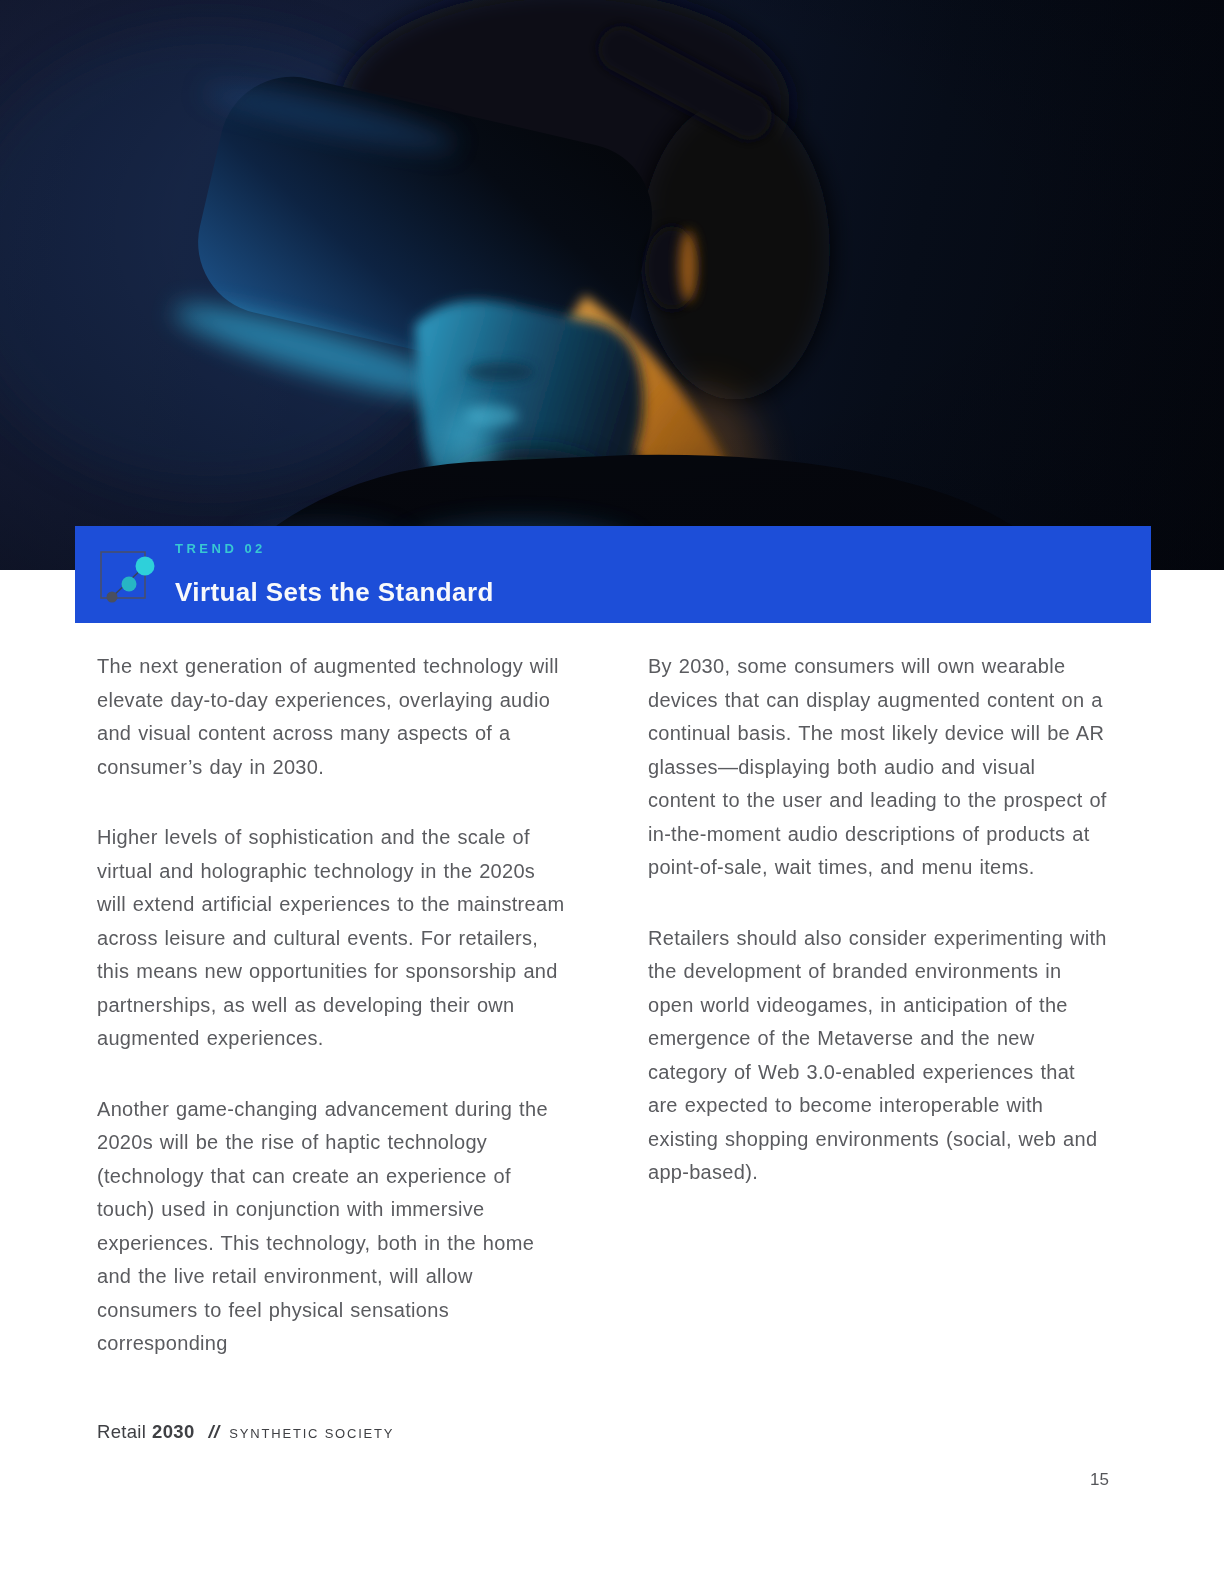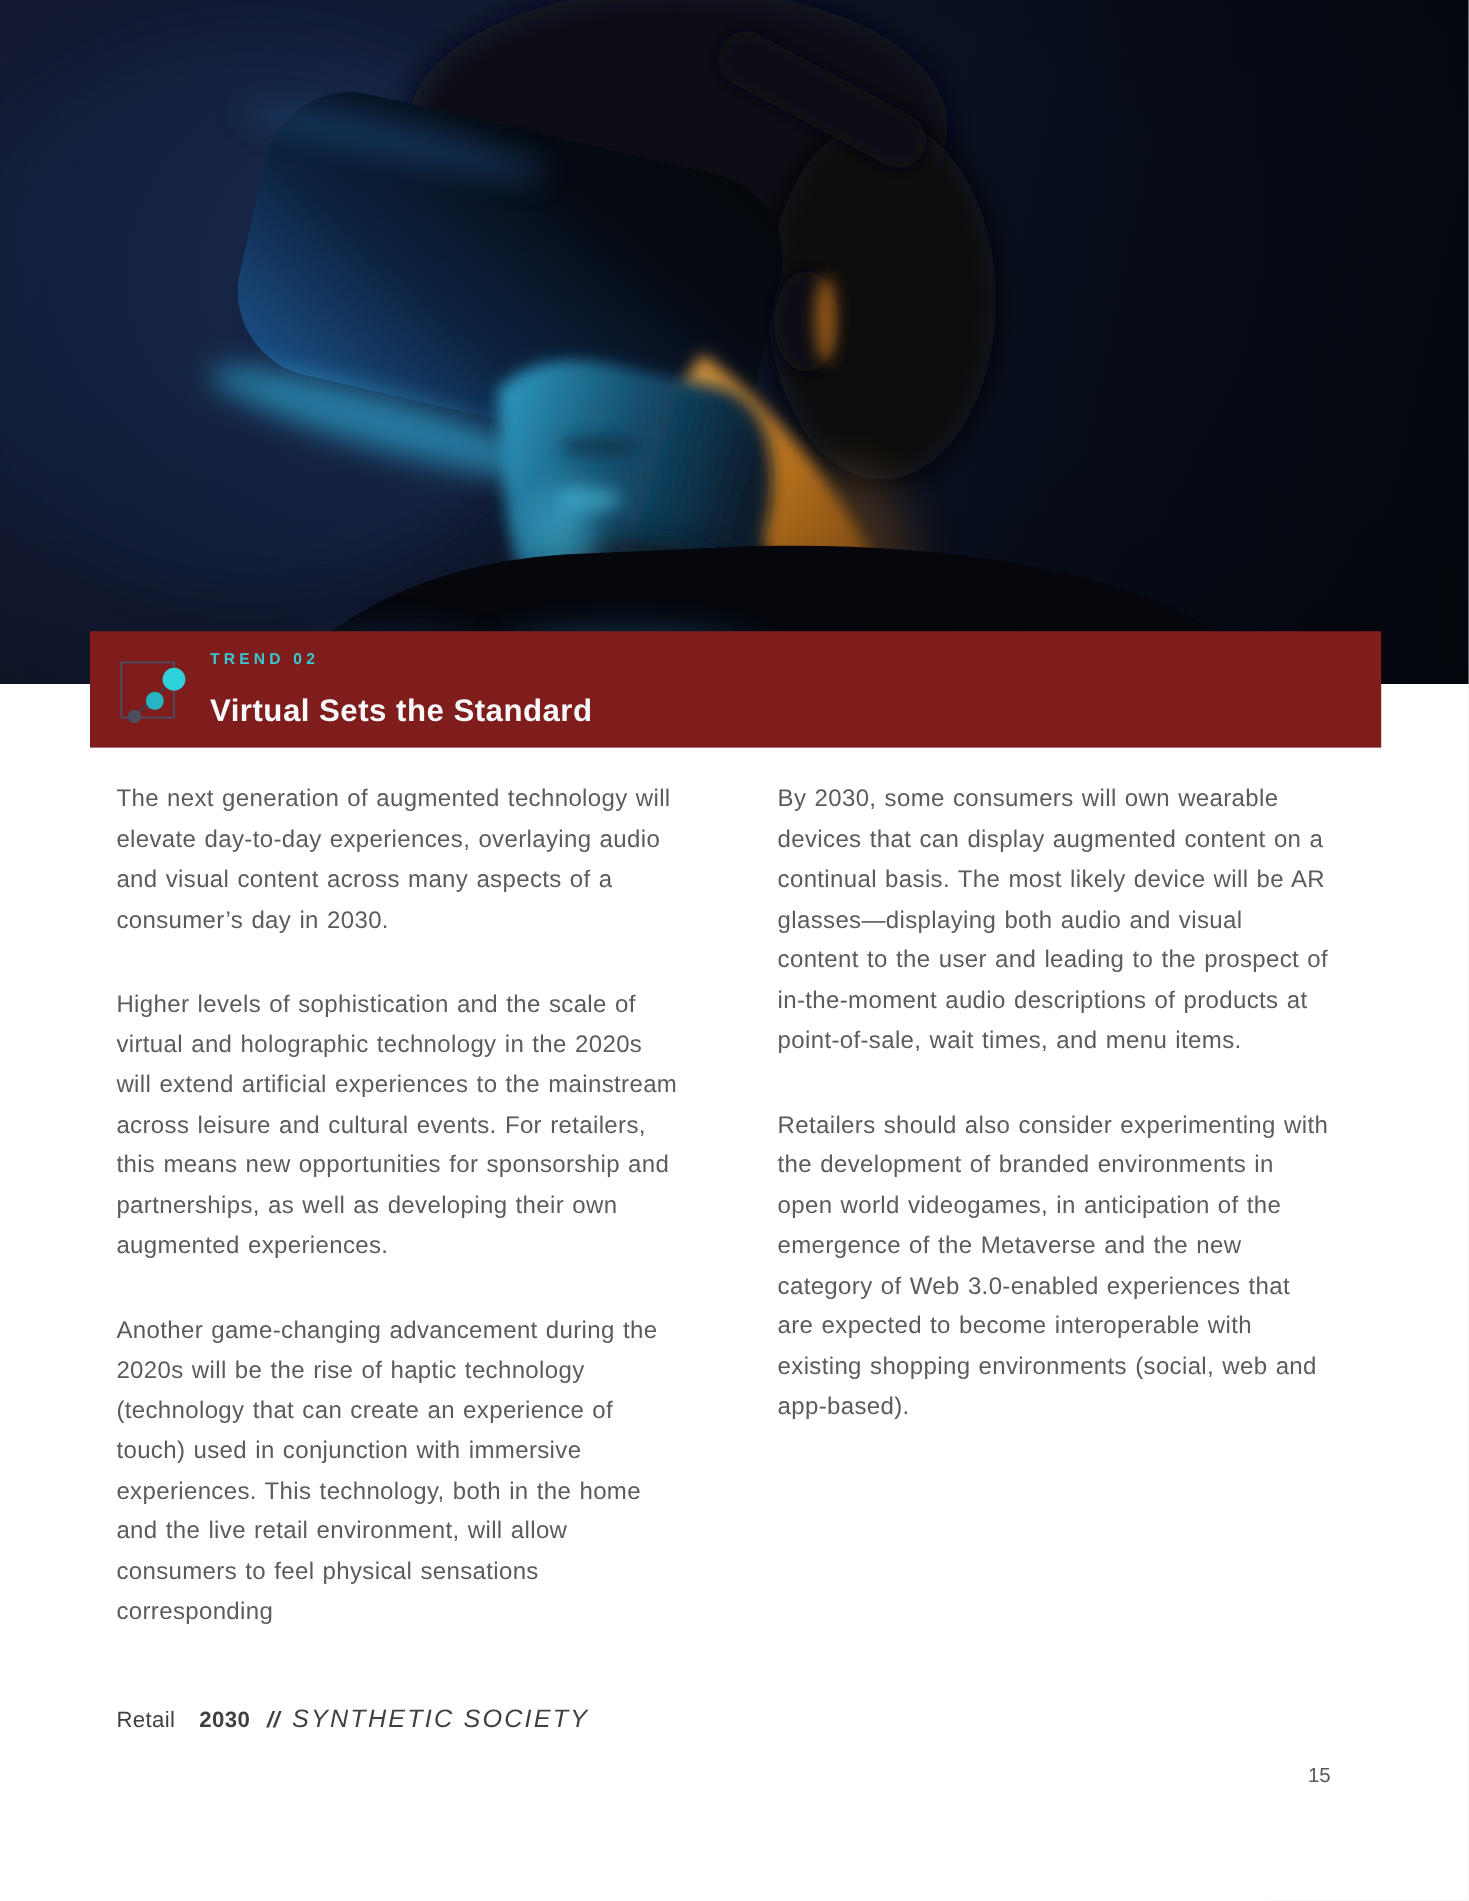--- a/index.html
+++ b/index.html
@@ -18,21 +18,21 @@
   }
   .hero svg { position:absolute; left:0; top:0; width:100%; height:100%; }
   .hero::after {
     content:''; position:absolute; inset:0;
     background:radial-gradient(ellipse at 48% 40%, rgba(0,0,0,0) 45%, rgba(3,4,10,0.5) 100%);
   }
 
   
   .banner {
     position:absolute; left:75px; top:526px; width:1076px; height:97px;
-    background:#7f1d1d; z-index:2; display:flex; align-items:center;
+    background:#1d4ed8; z-index:2; display:flex; align-items:center;
   }
   .banner-icon { width:56px; height:62px; margin-left:24px; flex:0 0 auto; }
   .banner-text { margin-left:20px; }
   .eyebrow {
     color:#38c8d2; font-size:13px; font-weight:bold;
     letter-spacing:3.5px; text-transform:uppercase;
   }
   .banner-title {
     margin-top:21px; color:#f8f9fb; font-size:26px; font-weight:bold;
     letter-spacing:0.4px;
@@ -50,23 +50,23 @@
     letter-spacing:0.3px; word-spacing:1px; margin:0 0 37px 0;
     font-weight:normal;
   }
 
   
   .footer-left {
     position:absolute; left:97px; top:1421px; z-index:2;
     font-size:18.5px; color:#3f4044; letter-spacing:0.3px;
     display:flex; align-items:baseline;
   }
-  .f-year  { font-weight:bold; margin-left:20px;text-align:right; }
+  .f-year  { font-weight:bold; margin-left:6px;text-align:right; }
   .f-slash { font-weight:bold; font-style:italic; margin:0 10px 0 14px; }
-  .f-society { letter-spacing:1.8px; font-size:21px;font-style:italic; }
+  .f-society { letter-spacing:1.8px; font-size:13px; }
   .page-num {
     position:absolute; left:1090px; top:1470px; z-index:2;
     font-size:17px; color:#55565a; width:40px; text-align:left;
   }
 </style>
 </head>
 <body>
 
 <div class="page">
 

